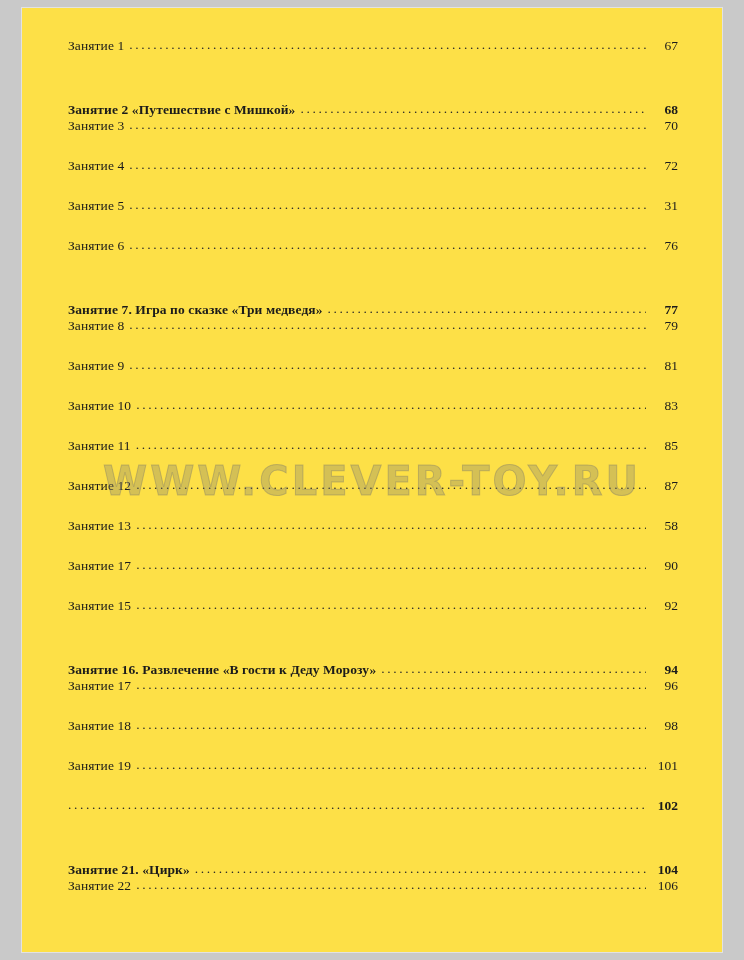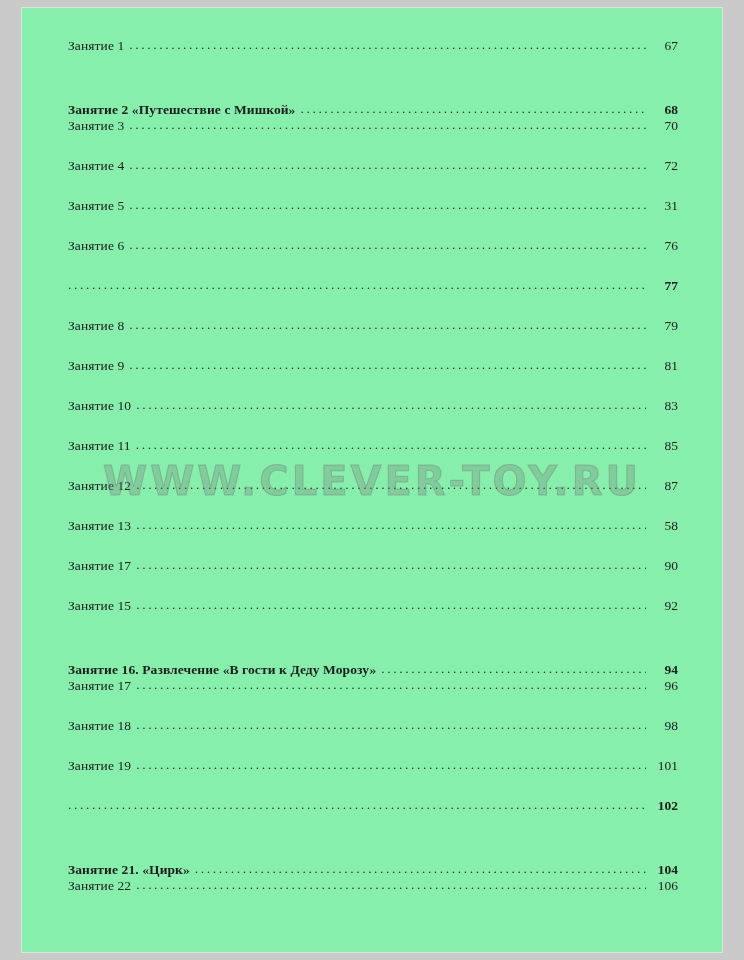--- a/index.html
+++ b/index.html
@@ -12,21 +12,21 @@
     height: 960px;
     overflow: hidden;
     font-family: "Liberation Serif", "DejaVu Serif", serif;
   }
   .page {
     position: absolute;
     left: 22px;
     top: 8px;
     width: 700px;
     height: 944px;
-    background: #86efac;
+    background: #fde047;
     box-shadow: 0 0 0 1px #e2e2e2;
     overflow: hidden;
   }
   .content {
     position: absolute;
     left: 46px;
     top: 30px;
     width: 610px;
   }
   .toc-row {
@@ -126,20 +126,21 @@
         <span class="toc-title">Занятие 5</span>
         <span class="toc-leader">........................................................................................................................................................................................................</span>
         <span class="toc-page">31</span>
       </div>
       <div class="toc-row">
         <span class="toc-title">Занятие 6</span>
         <span class="toc-leader">........................................................................................................................................................................................................</span>
         <span class="toc-page">76</span>
       </div>
       <div class="toc-row bold">
+        <span class="toc-title bold">Занятие 7. Игра по сказке «Три медведя»</span>
         <span class="toc-leader">........................................................................................................................................................................................................</span>
         <span class="toc-page">77</span>
       </div>
       <div class="toc-row">
         <span class="toc-title">Занятие 8</span>
         <span class="toc-leader">........................................................................................................................................................................................................</span>
         <span class="toc-page">79</span>
       </div>
       <div class="toc-row">
         <span class="toc-title">Занятие 9</span>

